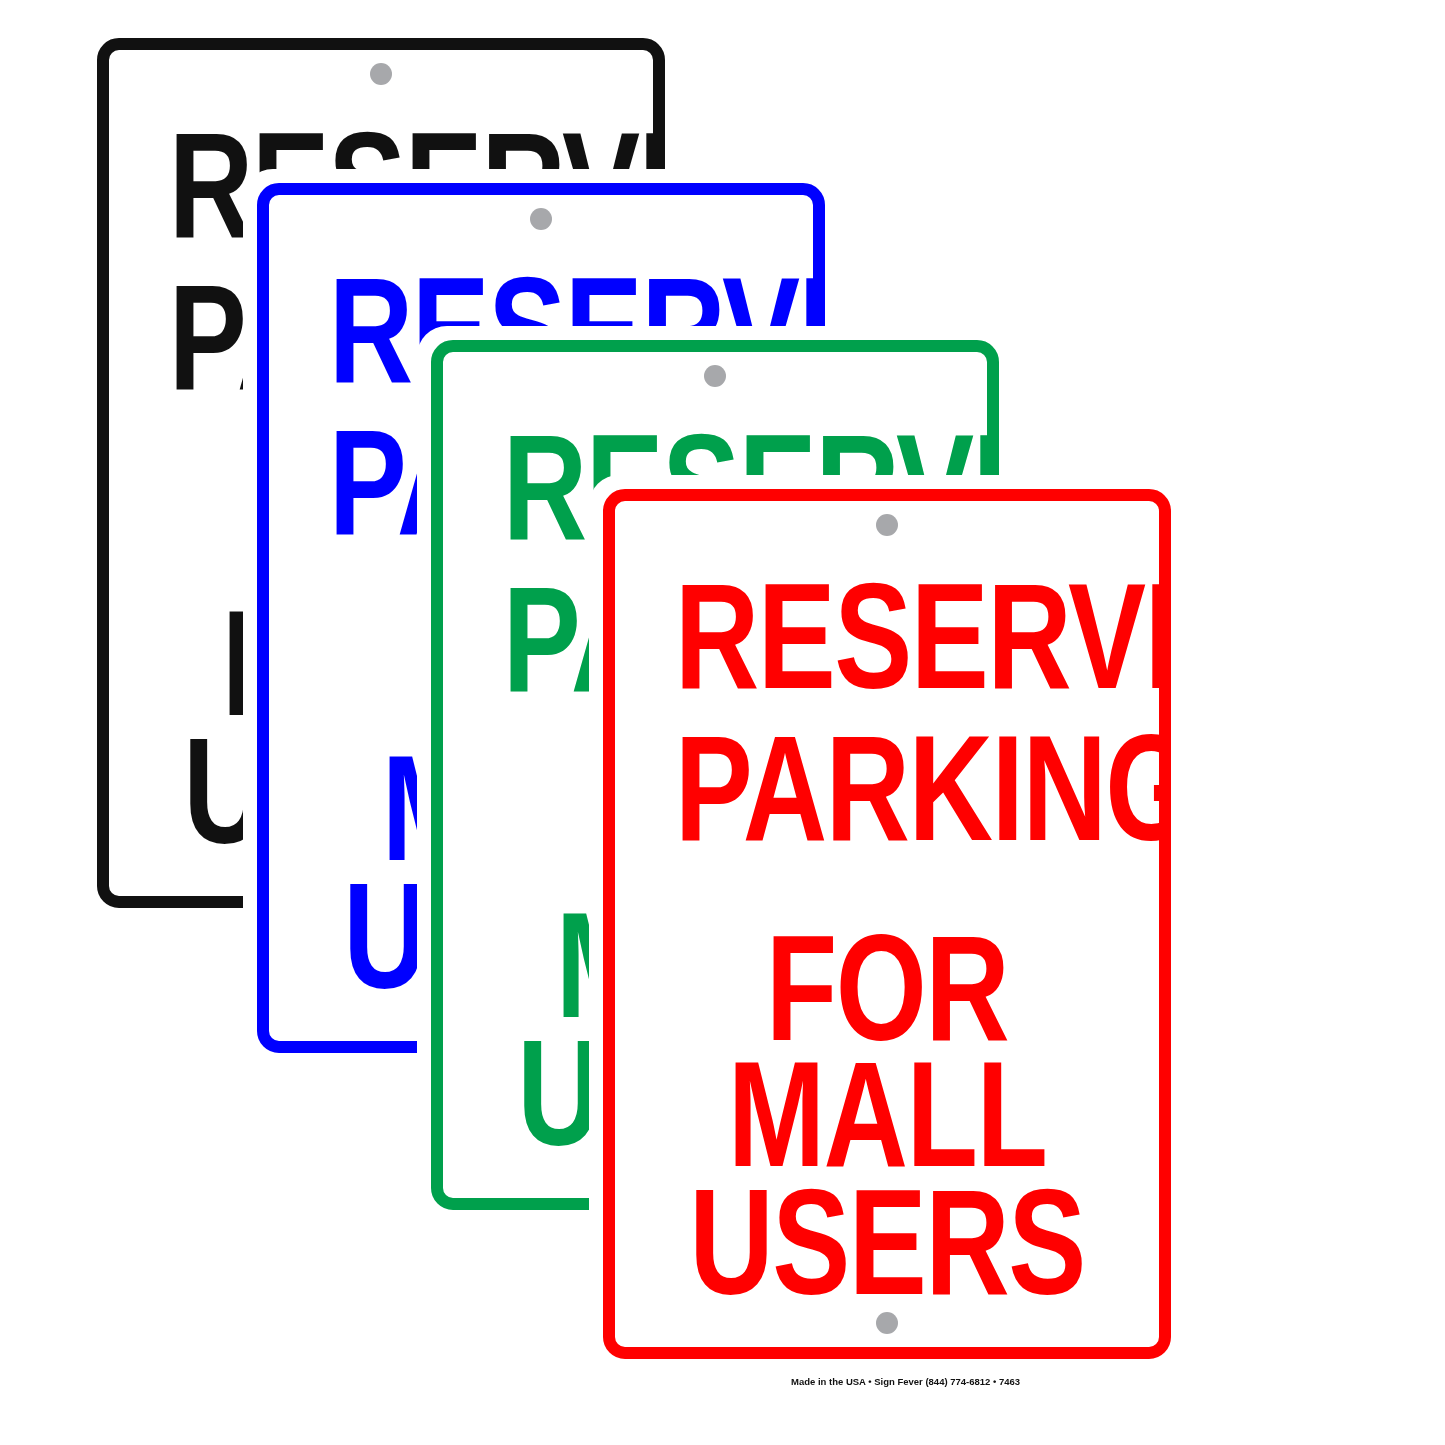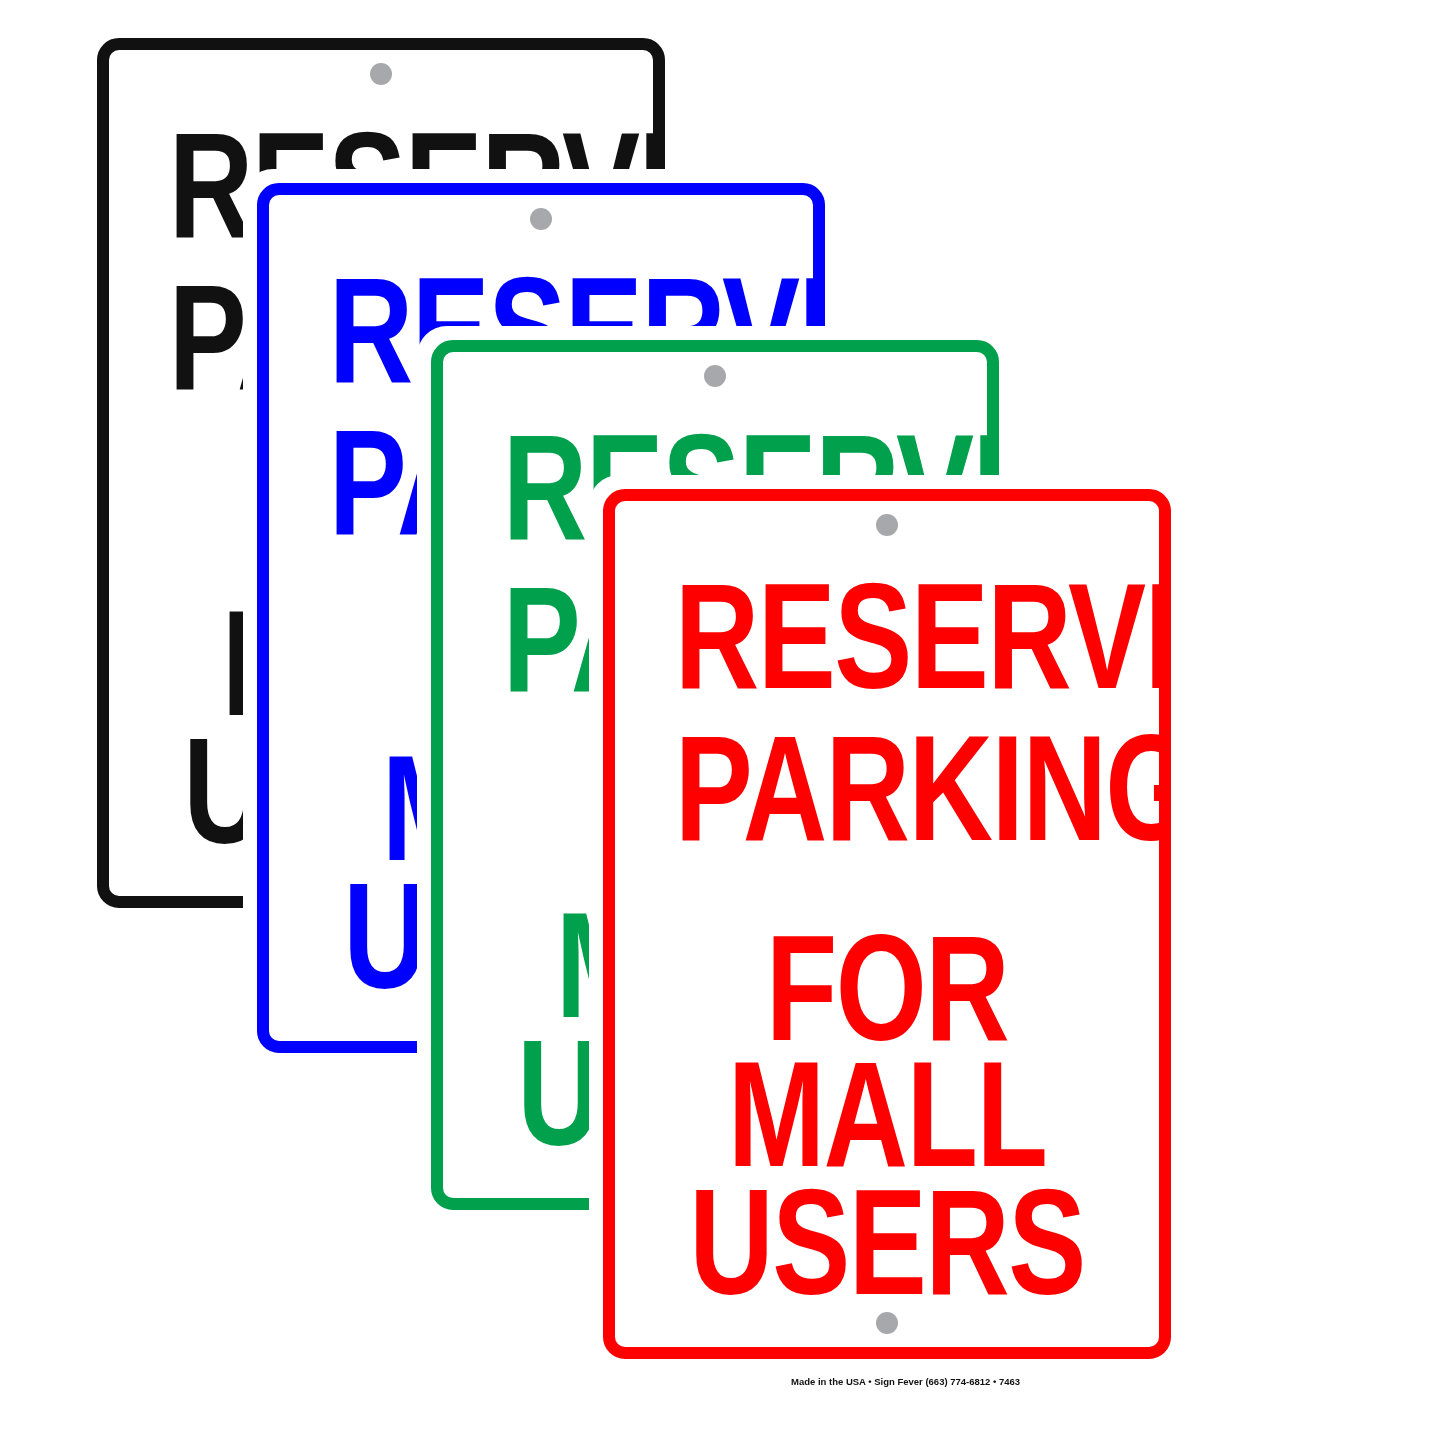--- a/index.html
+++ b/index.html
@@ -114,13 +114,13 @@
     <span class="hole top" style="background: rgb(167, 168, 171);"></span>
     <div class="sign-text line-reserved" style="color: rgb(255, 0, 0);">RESERVED</div>
     <div class="sign-text line-parking" style="color: rgb(255, 0, 0);">PARKING</div>
     <div class="sign-text line-for" style="color: rgb(255, 0, 0);">FOR</div>
     <div class="sign-text line-mall" style="color: rgb(255, 0, 0);">MALL</div>
     <div class="sign-text line-users" style="color: rgb(255, 0, 0);">USERS</div>
     <span class="hole bottom" style="background: rgb(167, 168, 171);"></span>
   </div>
 </div>
 
-<div class="footer-note">Made in the USA • Sign Fever (663) 774-6812 • 7463</div>
+<div class="footer-note">Made in the USA • Sign Fever (844) 774-6812 • 7463</div>
 
 </body></html>

